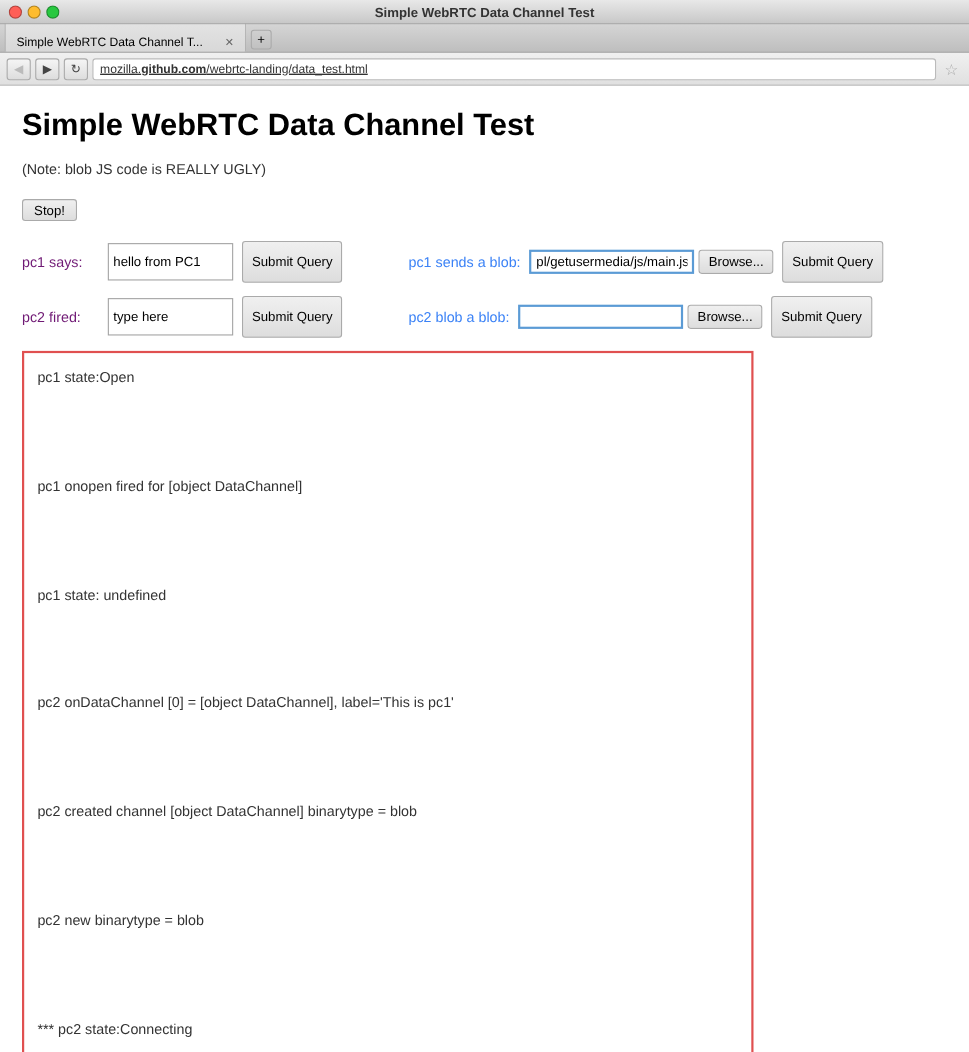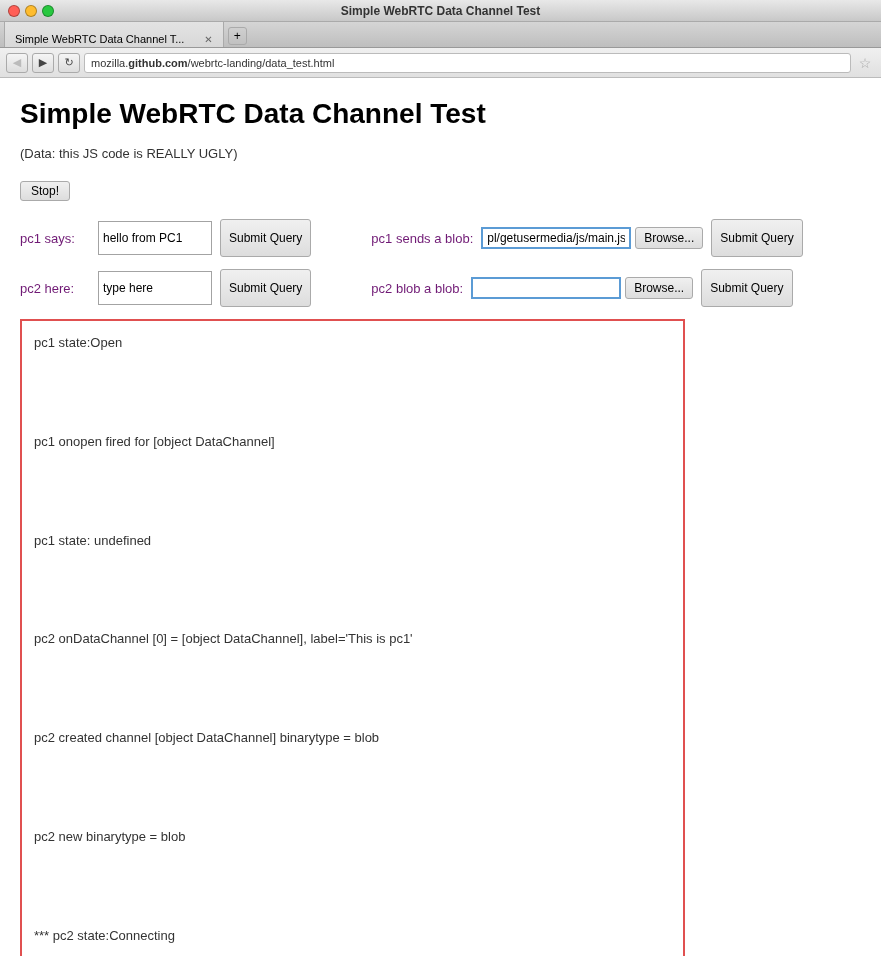--- a/index.html
+++ b/index.html
@@ -110,20 +110,21 @@
     .address-bar {
       flex: 1;
       height: 20px;
       border: 1px solid #bbb;
       border-radius: 3px;
       padding: 0 6px;
       font-size: 11px;
       background: white;
       display: flex;
       align-items: center;
+      text-decoration: underline;
     }
     .address-text {
       font-size: 11px;
       color: #333;
     }
     .address-text .domain {
       font-weight: bold;
     }
     .star-btn {
       width: 20px;
@@ -199,21 +200,21 @@
       border: 1px solid #aaa;
       border-radius: 3px;
       padding: 2px 8px;
       font-size: 12px;
       cursor: pointer;
       height: 22px;
     }
 
     .blob-label {
       font-size: 13px;
-      color: #701a75;
+      color: #3b82f6;
       margin-right: 4px;
       white-space: nowrap;
     }
 
     .log-area {
       border: 2px solid #e05050;
       padding: 10px 12px;
       margin-top: 10px;
       width: 665px;
       min-height: 480px;
@@ -293,21 +294,21 @@
       mozilla.<span class="domain">github.com</span>/webrtc-landing/data_test.html
     </span>
   </div>
   <div class="star-btn">
     <span>☆</span>
   </div>
 </div>
 
 <div class="content">
   <h1 class="page-title">Simple WebRTC Data Channel Test</h1>
-  <p class="note">(Data: this JS code is REALLY UGLY)</p>
+  <p class="note">(Note: blob JS code is REALLY UGLY)</p>
 
   <button class="stop-btn">Stop!</button>
 
   
   <div class="row-container">
     <div class="left-form">
       <span class="form-label">pc1 says:</span>
       <input type="text" class="text-input" value="hello from PC1" style="">
       <button class="submit-btn">Submit Query</button>
     </div>
@@ -315,21 +316,21 @@
       <span class="blob-label">pc1 sends a blob:</span>
       <input type="text" class="file-text-input" value="pl/getusermedia/js/main.js" style="">
       <button class="browse-btn">Browse...</button>
       <button class="submit-btn">Submit Query</button>
     </div>
   </div>
 
   
   <div class="row-container">
     <div class="left-form">
-      <span class="form-label">pc2 here:</span>
+      <span class="form-label">pc2 fired:</span>
       <input type="text" class="text-input" value="type here" style="">
       <button class="submit-btn">Submit Query</button>
     </div>
     <div class="right-form">
       <span class="blob-label">pc2 blob a blob:</span>
       <input type="text" class="file-text-input" value="" style="">
       <button class="browse-btn">Browse...</button>
       <button class="submit-btn">Submit Query</button>
     </div>
   </div>

